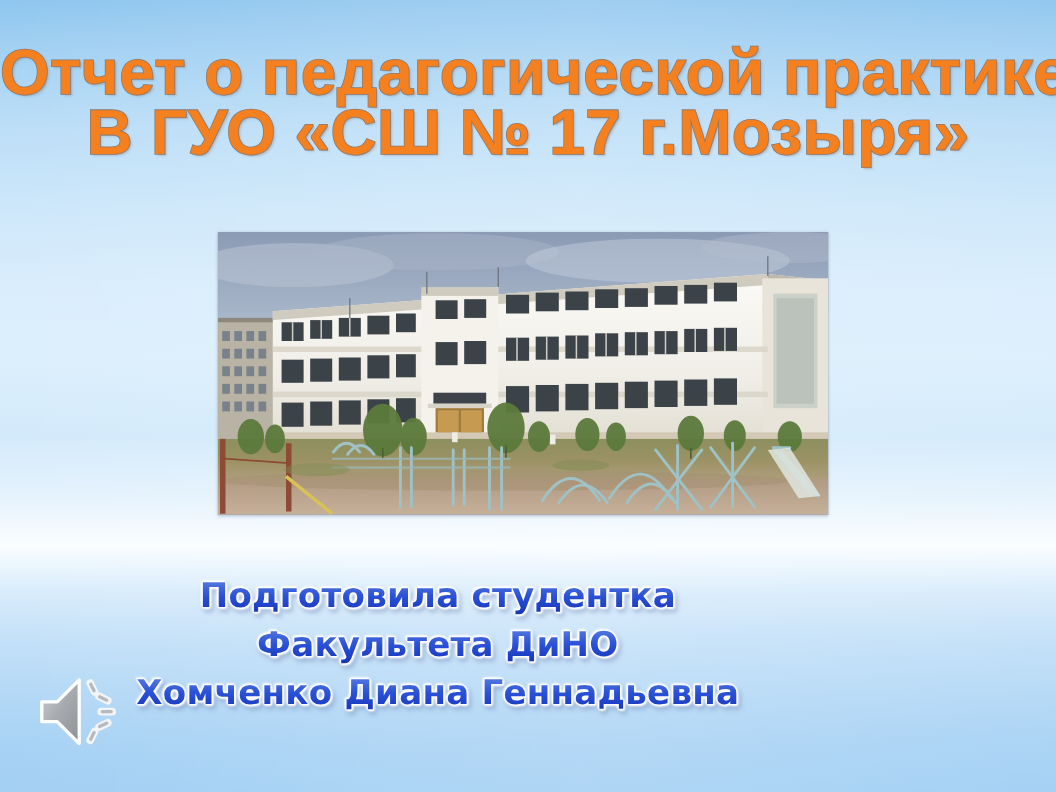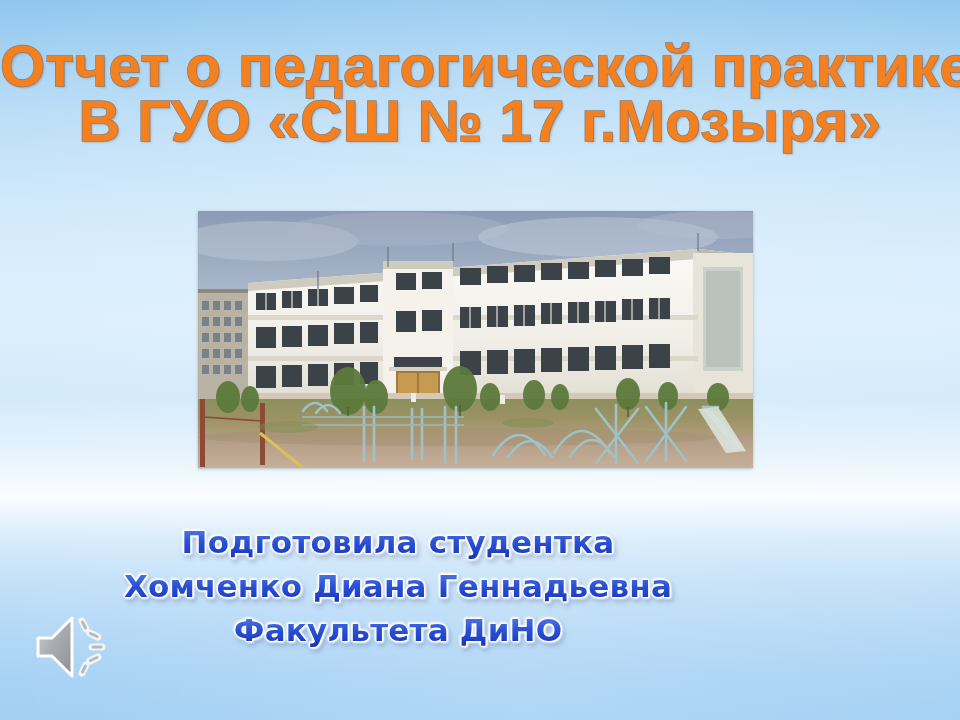--- a/index.html
+++ b/index.html
@@ -368,22 +368,22 @@
 
       <ellipse cx="330" cy="212" rx="26" ry="5" fill="#7f8c52" opacity="0.5"></ellipse>
       <ellipse cx="90" cy="216" rx="30" ry="6" fill="#7f8c52" opacity="0.45"></ellipse>
       <rect x="302" y="184" width="5" height="9" fill="#efeee6"></rect>
       <rect x="213" y="182" width="5" height="9" fill="#efeee6"></rect>
     </svg>
   </div>
 
   <div class="subtitle-block">
     <span class="sub-line">Подготовила студентка</span>
+    <span class="sub-line">Факультета ДиНО</span>
     <span class="sub-line">Хомченко Диана Геннадьевна</span>
-    <span class="sub-line">Факультета ДиНО</span>
   </div>
 
   <div class="audio-icon">
     <svg viewBox="0 0 86 82">
       <defs>
         <linearGradient id="spkG" x1="0" y1="0" x2="1" y2="1">
           <stop offset="0%" stop-color="#cdd0d3"></stop>
           <stop offset="45%" stop-color="#a9adb2"></stop>
           <stop offset="100%" stop-color="#8d9196"></stop>
         </linearGradient>

